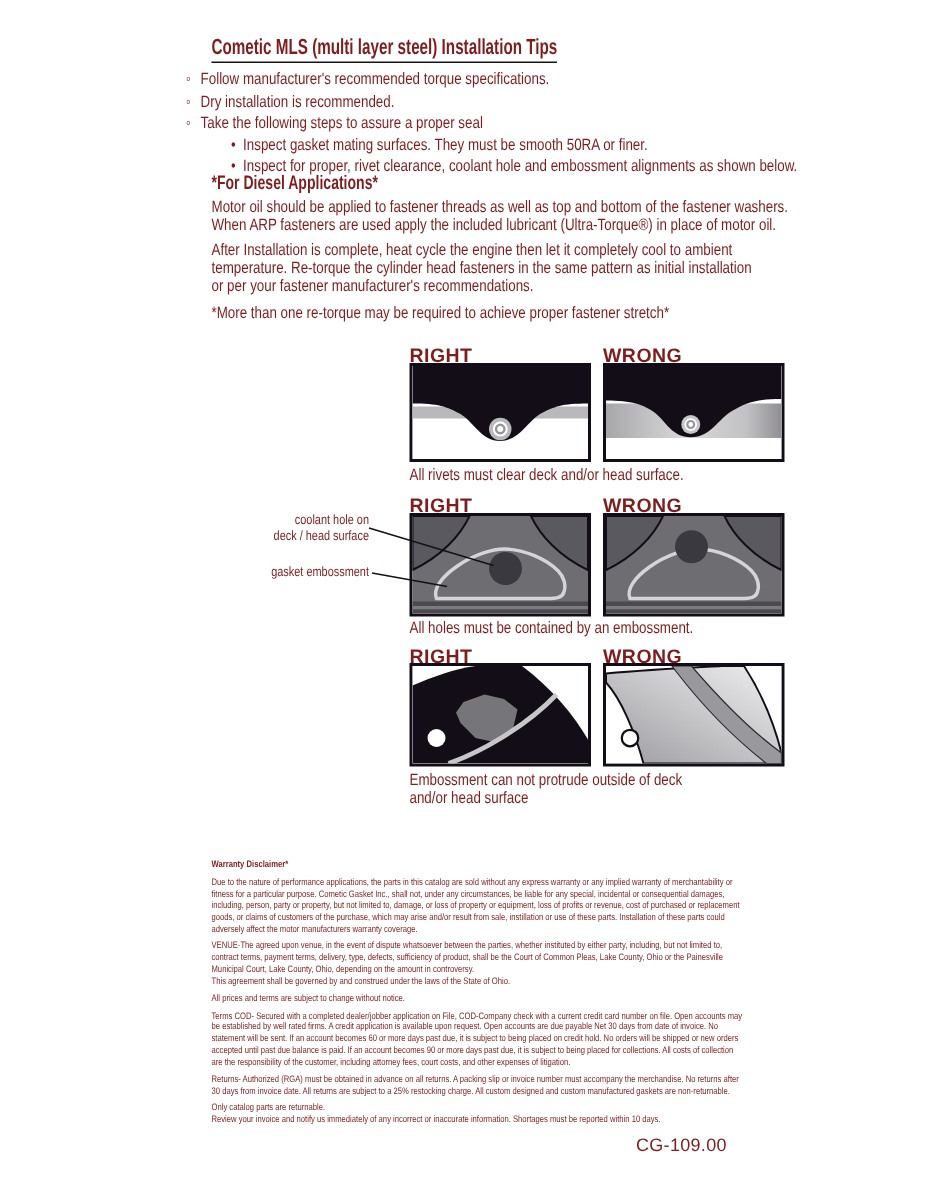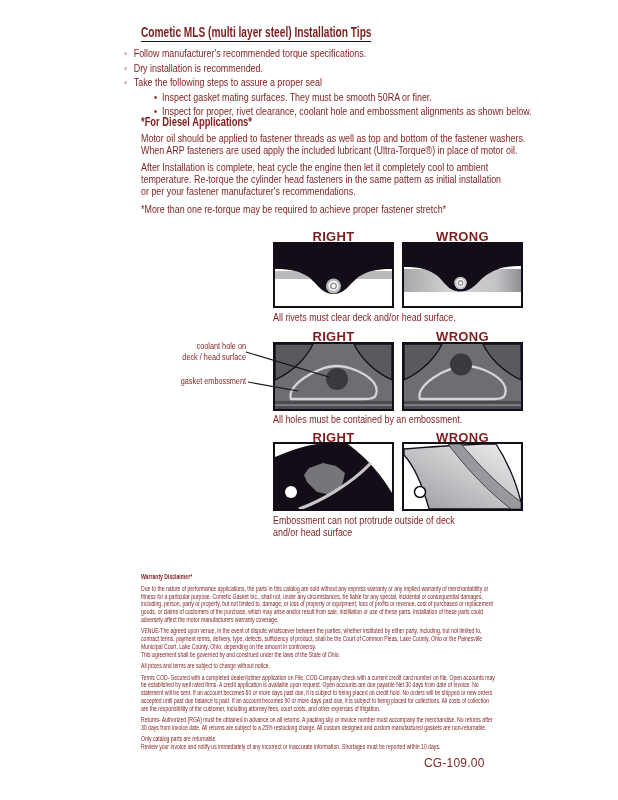--- a/index.html
+++ b/index.html
@@ -10,21 +10,21 @@
          transform:scaleX(0.70);transform-origin:0 0;border-bottom:1.6px solid #141414;padding-bottom:1px;}
   .tips{position:absolute;left:88px;top:46px;width:620px;font-size:11px;line-height:14.5px;}
   .tip{white-space:nowrap;}
   .tip .blt{display:inline-block;width:12px;}
   .tip.l2{padding-left:37px;}
   .tip.l2 .blt{width:10px;}
   .diesel-h{position:absolute;left:105px;top:114px;font-size:13px;font-weight:bold;white-space:nowrap;
             transform:scaleX(0.72);transform-origin:0 0;}
   .diesel{position:absolute;left:105px;top:133px;width:620px;font-size:11px;line-height:11.7px;}
   .diesel p{margin:0 0 6px 0;white-space:pre-line;}
-  .hdr{position:absolute;width:121px;text-align:center;font-size:13px;font-weight:bold;letter-spacing:.3px;}
+  .hdr{position:absolute;width:121px;text-align:left;font-size:13px;font-weight:bold;letter-spacing:.3px;}
   .panel{position:absolute;width:121px;border:2px solid #130d17;box-sizing:border-box;background:#fff;}
   .panel svg{display:block;width:100%;height:100%;}
   .h66{height:66px;} .h69{height:69px;}
   .cap{position:absolute;font-size:11px;line-height:11.5px;white-space:pre-line;}
   .lbl{position:absolute;width:100px;font-size:9px;line-height:10.5px;text-align:right;white-space:pre-line;
        transform:scaleX(0.81);transform-origin:100% 0;}
   .leader{position:absolute;}
   .fine{position:absolute;left:105px;top:573px;width:620px;font-size:6.3px;line-height:7.8px;}
   .fine .fh{font-weight:bold;margin:0 0 4px 0;}
   .fine p{margin:0 0 3.6px 0;white-space:pre-line;}

